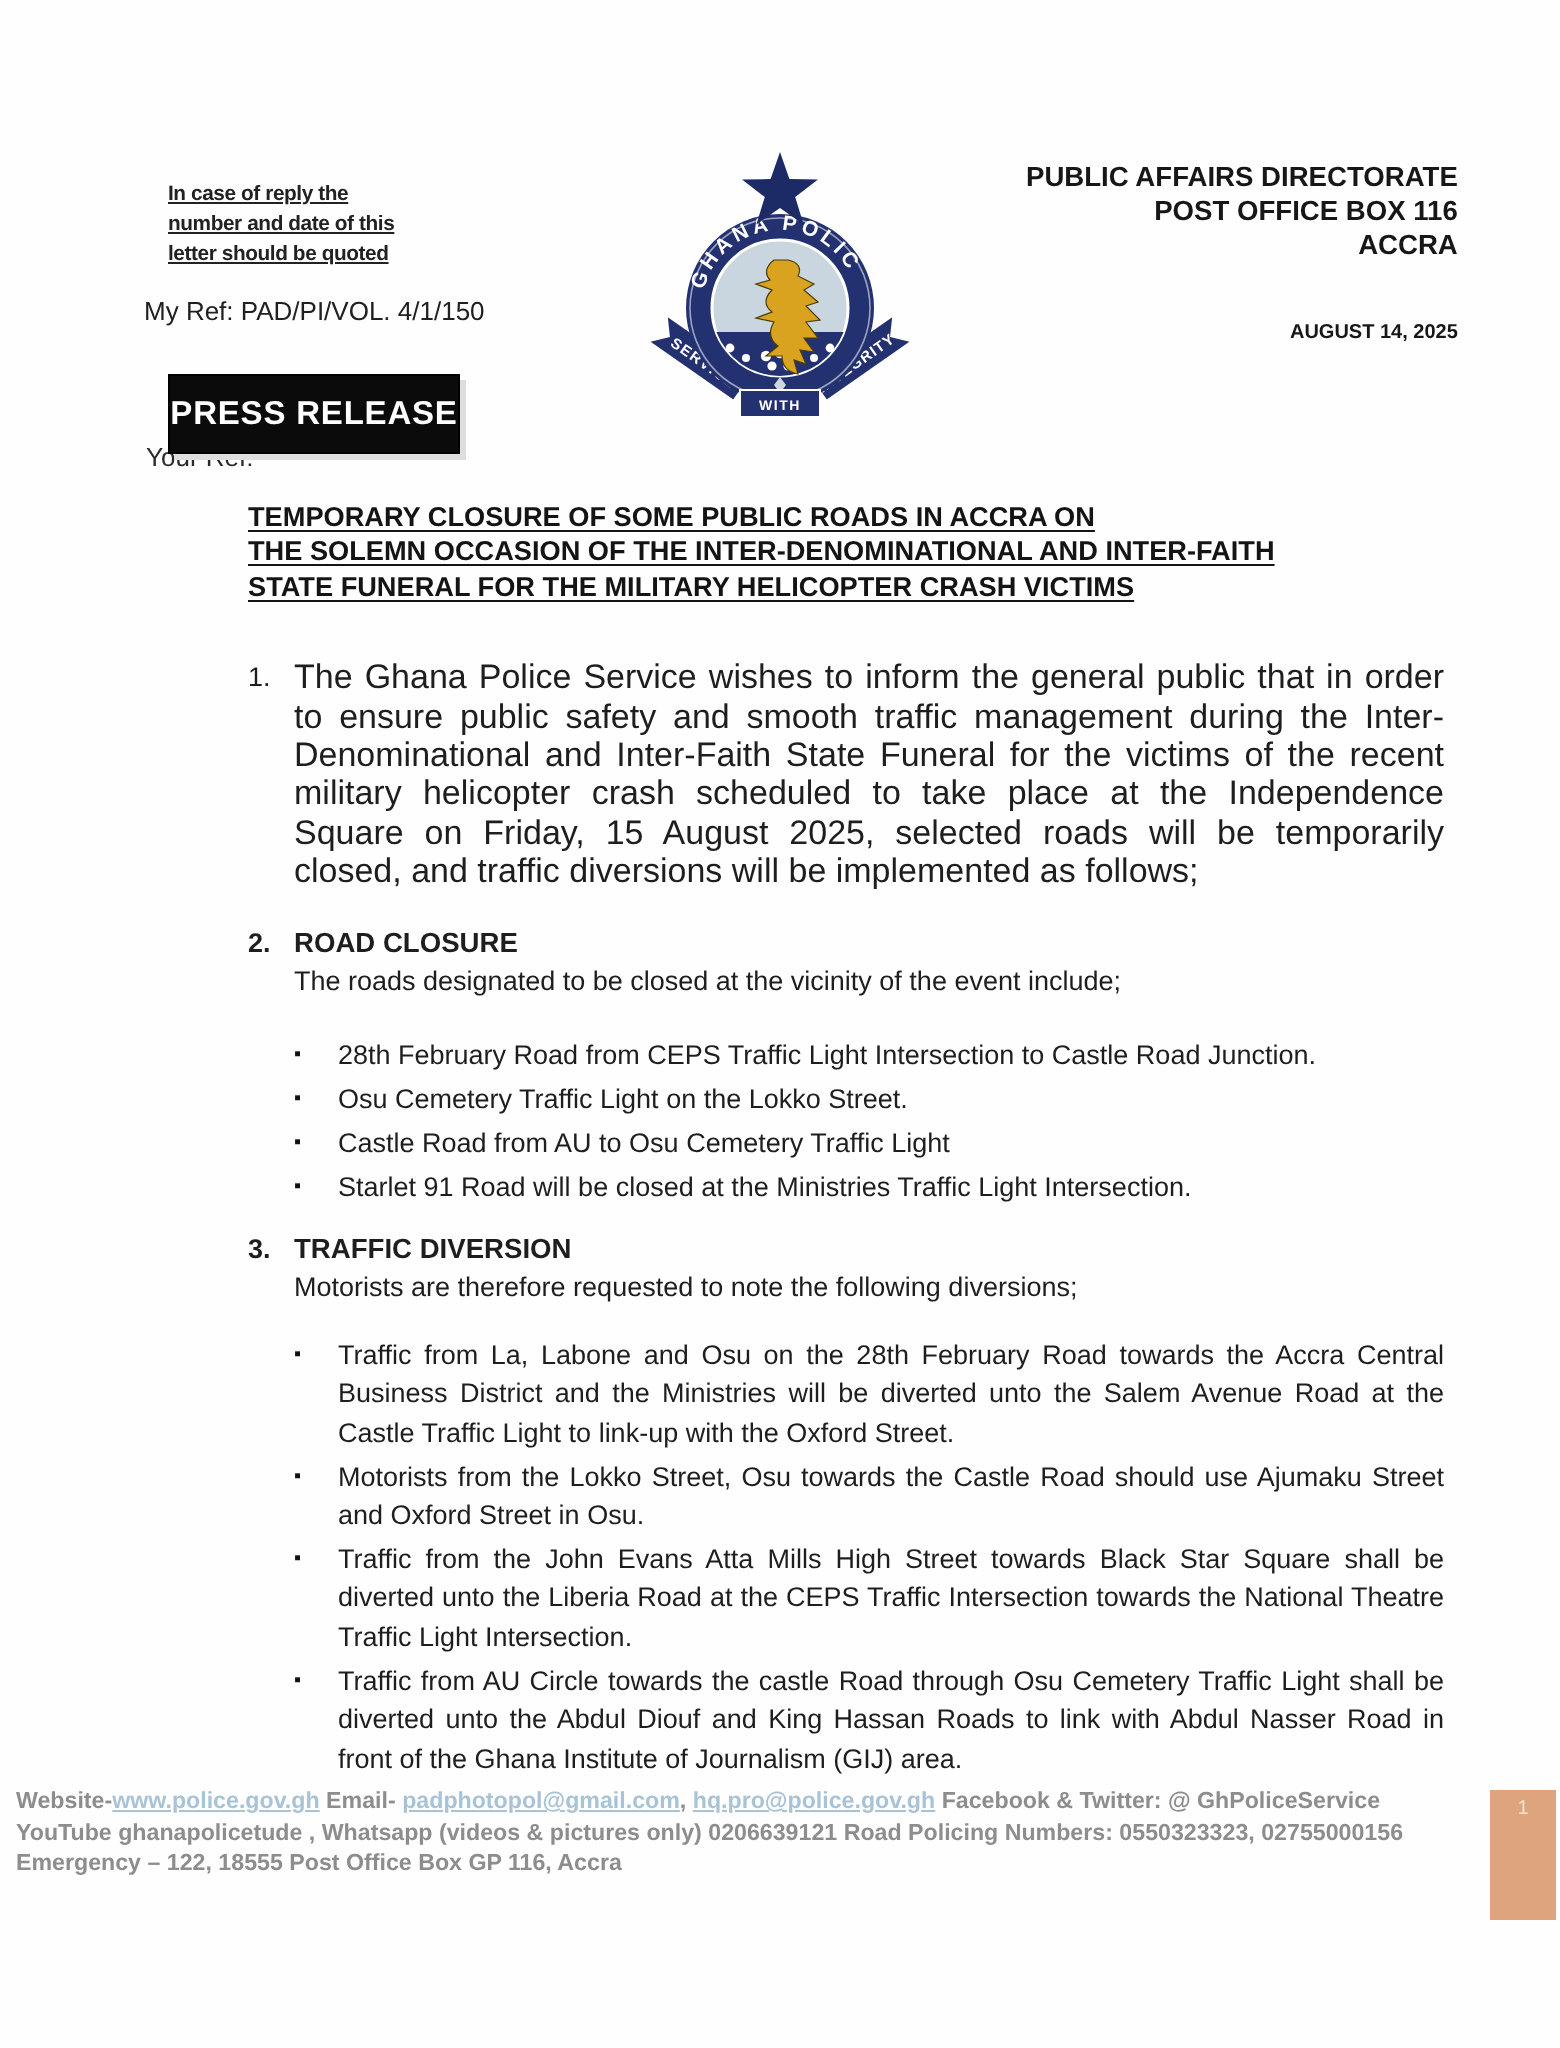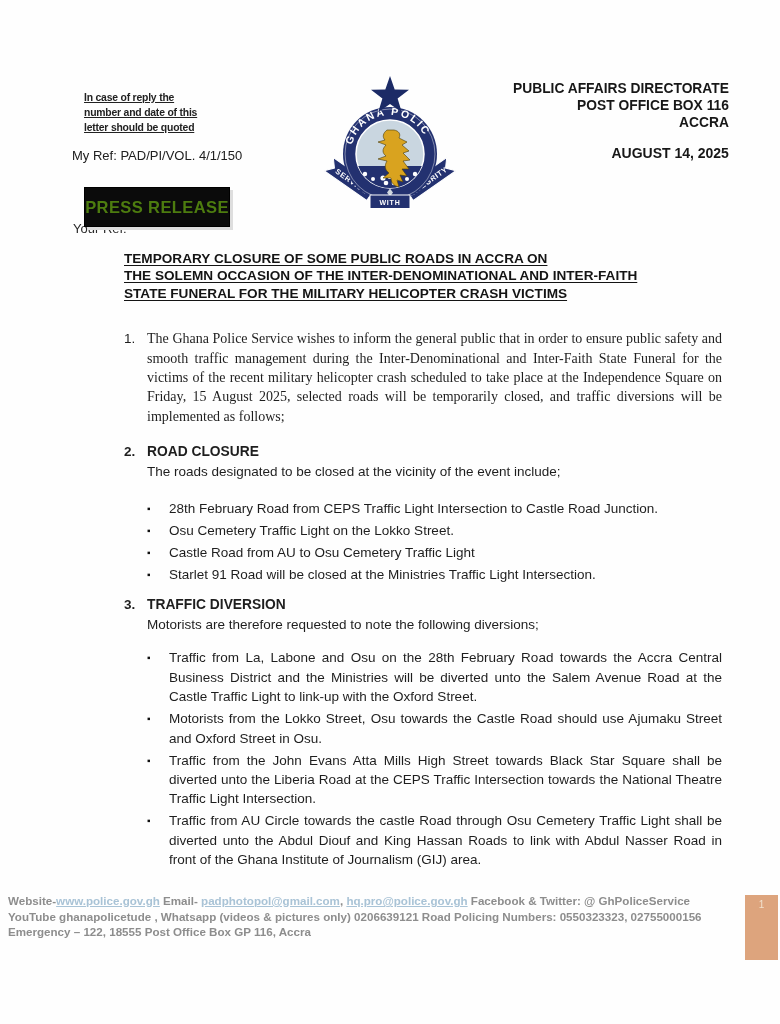--- a/index.html
+++ b/index.html
@@ -10,37 +10,37 @@
   }
   .page { position:absolute; inset:0; background:#fefefe; }
 
   
   .reply-note { position:absolute; left:84px; top:90px; width:140px;
     font-size:10.4px; line-height:15px; font-weight:600; letter-spacing:-0.2px; color:#222; }
   .reply-note div { text-decoration:underline; text-underline-offset:1px; }
   .my-ref { position:absolute; left:72px; top:148px; font-size:13px; color:#202020; }
   .your-ref { position:absolute; left:73px; top:173px; font-size:13px; color:#2a2a2a;margin-top:48px; }
   .press-release { position:absolute; left:84px; top:187px; width:146px; height:40px;
-    background:#0b0b0b; color:#4d7c0f; display:flex; align-items:center; justify-content:center;
+    background:#0b0b0b; color:#ffffff; display:flex; align-items:center; justify-content:center;
     font-weight:bold; font-size:16.5px; letter-spacing:0.4px;
     box-shadow:3px 3px 0 #dedede; border:1px solid #000; }
   .hq-block { position:absolute; left:513px; top:80px; font-weight:bold;
     font-size:13.8px; line-height:17px; color:#171717;text-align:right; }
-  .hq-date { margin-top:14px; font-size:14px; }
+  .hq-date { margin-top:27px; font-size:10px; }
   .crest { position:absolute; left:324px; top:74px; }
   .crest text { font-family:"Liberation Sans", sans-serif; }
 
   
   .doc-body { position:absolute; left:84px; right:58px; top:250px;margin-left:40px; }
   .doc-title { font-weight:bold; font-size:13.6px; line-height:17.4px; color:#141414; }
   .doc-title div { text-decoration:underline; text-underline-offset:2px; }
 
   .num-para { display:flex; margin-top:27px; }
   .num-cell { width:23px; flex:0 0 23px; font-size:13.5px; line-height:19.4px; }
-  .para-text { flex:1; text-align:justify; font-size:14px; line-height:19.4px;font-family:Liberation Serif, serif; }
+  .para-text { flex:1; text-align:justify; font-size:17px; line-height:19.4px; }
 
   .sec-head { display:flex; font-weight:bold; font-size:13.8px; line-height:19.4px; }
   .sec-head .num-cell { font-weight:bold; }
   .sec-2 { margin-top:16px; }
   .sec-3 { margin-top:11px; }
   .sec-intro { margin-left:23px; font-size:13.5px; line-height:19.4px; }
 
   .bullets { margin:18px 0 0 23px; }
   .bullets.tight { margin-top:14px; }
   .bullet-row { display:flex; margin-bottom:2.6px; }

